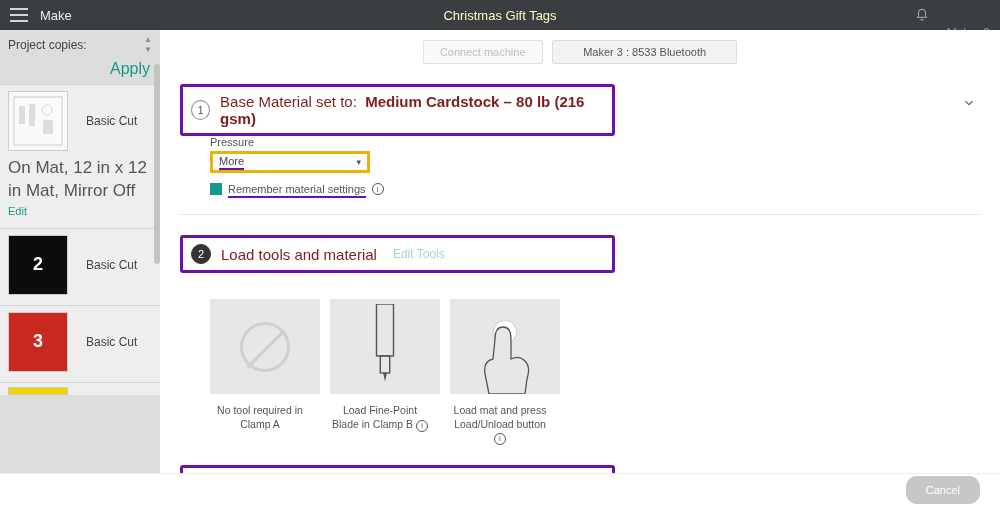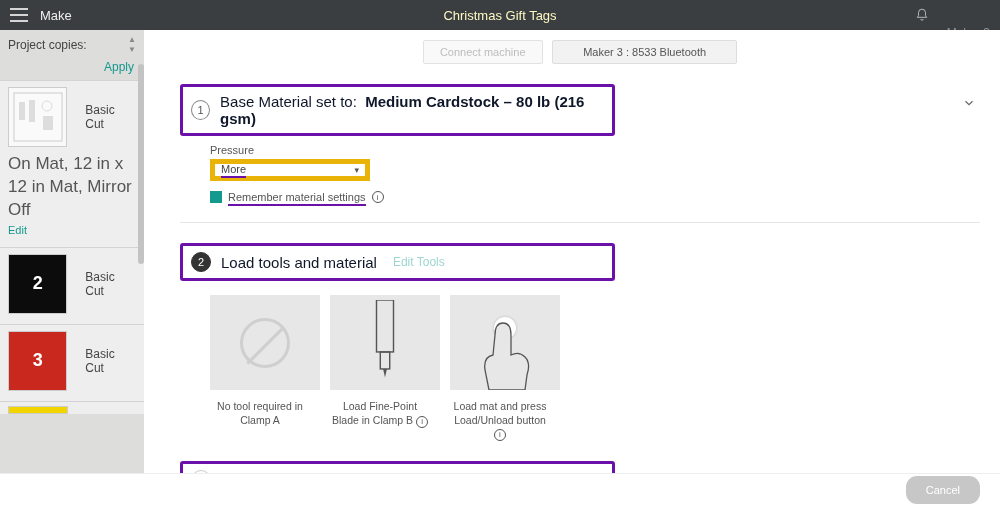--- a/index.html
+++ b/index.html
@@ -9,24 +9,24 @@
   .top-bar { background: #3b3e41; height: 30px; display: flex; align-items: center; padding: 0 10px; color: #fff; }
   .hamburger { width: 18px; height: 14px; display: flex; flex-direction: column; justify-content: space-between; margin-right: 12px; cursor: pointer; }
   .hamburger span { display: block; height: 2px; background: #d5d5d5; }
   .make-label { font-weight: 500; font-size: 13px; color: #eee; }
   .top-title { position: absolute; left: 50%; transform: translateX(-50%); color: #fef9c3; font-size: 13px; }
   .top-right { margin-left: auto; display: flex; align-items: center; gap: 18px; }
   .bell-icon { width: 14px; height: 14px; fill: none; stroke: #bfc8cd; stroke-width: 1.5; }
   .maker3-top { color: #8e9499; font-size: 12px; margin-top: 36px; }
 
   
-  .sidebar { position: absolute; top: 30px; left: 0; width: 144px; bottom: 0; background: #dddddc; overflow-y: auto; }
+  .sidebar { position: absolute; top: 30px; left: 0; width: 160px; bottom: 0; background: #dddddc; overflow-y: auto; }
   .sidebar-head { padding: 6px 8px; display: flex; align-items: center; justify-content: space-between; font-size: 12px; color: #444; }
   .stepper { display: flex; flex-direction: column; gap: 2px; font-size: 8px; color: #888; line-height: 1; margin-left: 4px; }
-  .apply-link { color: #14998e; font-size: 12px; text-align: right; padding-right: 10px; margin-bottom: 6px; }
+  .apply-link { color: #14998e; font-size: 16px; text-align: right; padding-right: 10px; margin-bottom: 6px; }
   .mat-tile { background: #eeeeee; padding: 6px 8px 10px; border-top: 1px solid #d3d3d3; }
   .mat-row { display: flex; align-items: center; gap: 18px; }
   .mat-thumb { width: 60px; height: 60px; background: #f9f9f9; border: 1px solid #ccc; display: flex; align-items: center; justify-content: center; font-size: 18px; font-weight: 700; color: #fff; }
   .mat-thumb.black { background: #0c0c0c; color: #fff; }
   .mat-thumb.red { background: #c8281e; color: #fff; }
   .mat-thumb.yellow { background: #f2d400; height: 8px; }
   .mat-label { font-size: 12px; color: #444; }
   .mat-info { font-size: 17px; color: #555; margin-top: 6px; line-height: 1.35; }
   .edit-link { color: #14998e; font-size: 11px; margin-top: 2px; display: inline-block; }
 
@@ -37,40 +37,40 @@
   .connect-row { text-align: center; padding: 10px 0 14px; }
   .connect-btn { display: inline-flex; align-items: center; height: 24px; padding: 0 16px; font-size: 11px; color: #bdbdbd; border: 1px solid #e2e2e2; background: #f9f9f9; border-radius: 2px; margin-right: 6px; }
   .machine-btn { display: inline-flex; align-items: center; height: 24px; padding: 0 30px; font-size: 11px; color: #555; border: 1px solid #ddd; background: #f2f2f2; border-radius: 2px; }
 
   .step-block { margin: 6px 20px 20px; }
   .step-header { display: flex; align-items: center; gap: 10px; padding: 6px 8px; position: relative; }
   .hl { border: 3px solid #6b11aa; border-radius: 3px; }
   .step-badge { width: 20px; height: 20px; border-radius: 50%; display: flex; align-items: center; justify-content: center; font-size: 11px; border: 1px solid #888; color: #555; }
   .step-badge.dark { background: #333; color: #fff; border-color: #333; }
   .step-badge.faded { color: #bbb; border-color: #ccc; }
-  .step-title { font-size: 15px; color: #0f172a; font-weight: 400; }
+  .step-title { font-size: 15px; color: #7f1d1d; font-weight: 400; }
   .step-title .bold { font-weight: 700; }
   .step-title.faded { color: #b3b3b3; }
   .edit-tools { color: #9fd6d0; font-size: 12px; margin-left: 6px; }
   .chevron { position: absolute; right: 0; top: 12px; width: 14px; height: 14px; stroke: #666; stroke-width: 2; fill: none; }
 
-  .sub-block { margin-left: 30px; margin-top: 8px; }
+  .sub-block { margin-left: 30px; margin-top: 0; }
   .pressure-label { font-size: 11px; color: #555; }
-  .pressure-select { width: 160px; height: 22px; border: 5px solid #eab308; font-size: 11px; padding: 0 6px; margin-top: 3px; display: flex; align-items: center; justify-content: space-between; }
+  .pressure-select { width: 160px; height: 22px; border: 3px solid #eab308; font-size: 11px; padding: 0 6px; margin-top: 3px; display: flex; align-items: center; justify-content: space-between; }
   .pressure-select span.ul { border-bottom: 2px solid #6b11aa; padding-bottom: 1px; color: #444; }
   .caret { font-size: 9px; color: #555; }
   .remember-row { display: flex; align-items: flex-start; gap: 6px; margin-top: 10px; font-size: 11px; color: #555; }
   .chk { width: 12px; height: 12px; background: #14998e; display: inline-block; }
   .remember-row .txt { border-bottom: 2px solid #6b11aa; padding-bottom: 1px; }
   .info-icon { width: 12px; height: 12px; border: 1px solid #555; border-radius: 50%; display: inline-flex; align-items: center; justify-content: center; font-size: 8px; color: #555; }
 
   .divider { border-top: 1px solid #e5e5e5; margin: 16px 0 0; }
 
   .tools-row { display: flex; gap: 20px; margin-top: 14px; margin-left: 30px; }
-  .tool-card { width: 100px; text-align: center; }
+  .tool-card { width: 100px; text-align: center; margin-top: 12px; }
   .tool-box { width: 110px; height: 95px; background: #e7e7e7; display: flex; align-items: center; justify-content: center; }
   .tool-caption { font-size: 10.5px; color: #555; margin-top: 10px; line-height: 1.3; }
   .no-tool-circle { width: 50px; height: 50px; border: 3px solid #cfcfcf; border-radius: 50%; position: relative; }
   .no-tool-circle::after { content: ''; position: absolute; width: 3px; height: 50px; background: #cfcfcf; left: 50%; top: 0; transform: translateX(-50%) rotate(45deg); transform-origin: center; }
   .blade-svg { width: 50px; height: 85px; }
   .finger-svg { width: 70px; height: 75px; }
   .chevup { width: 22px; height: 22px; border-radius: 50%; background: #fff; box-shadow: 0 0 3px rgba(0,0,0,.2); display: flex; align-items: center; justify-content: center; }
 
   
   .footer { position: absolute; left: 0; right: 0; bottom: 0; height: 32px; background: #fff; border-top: 1px solid #eee; display: flex; align-items: center; justify-content: flex-end; padding-right: 20px; }

